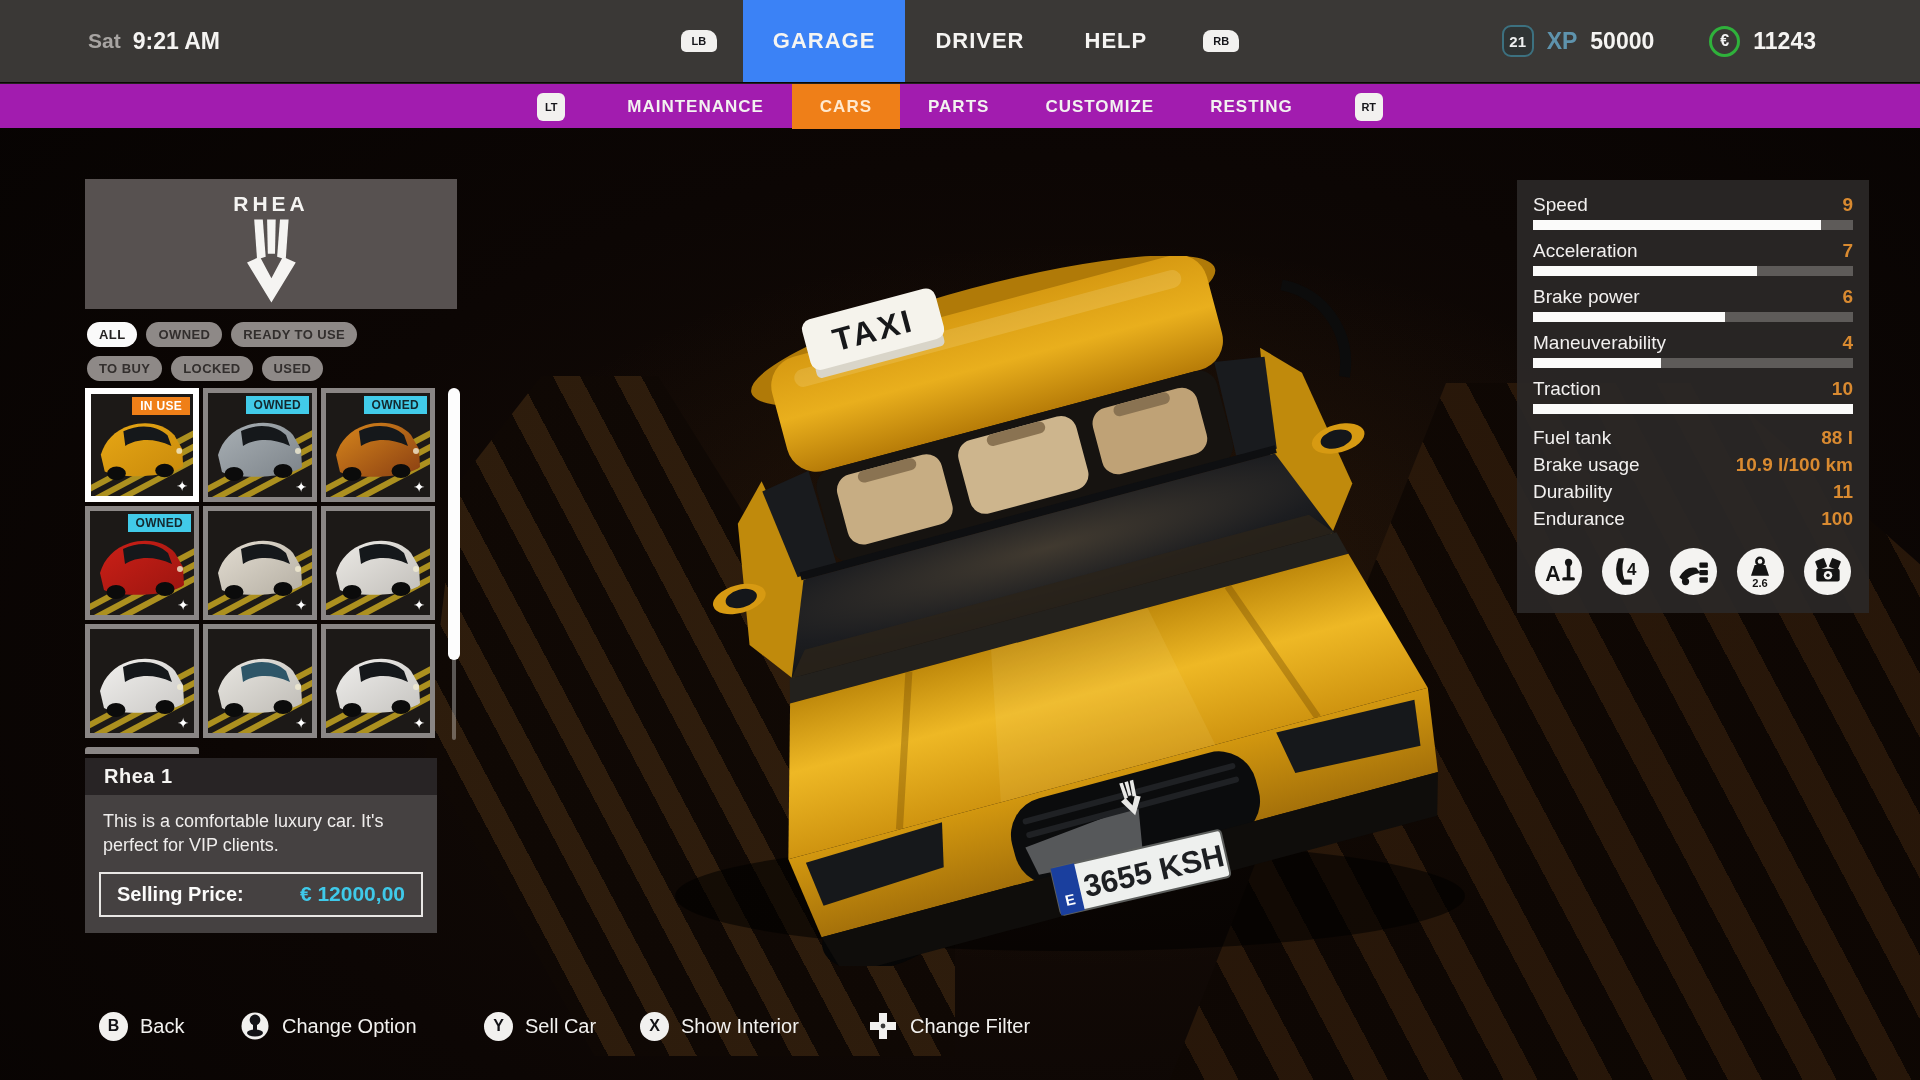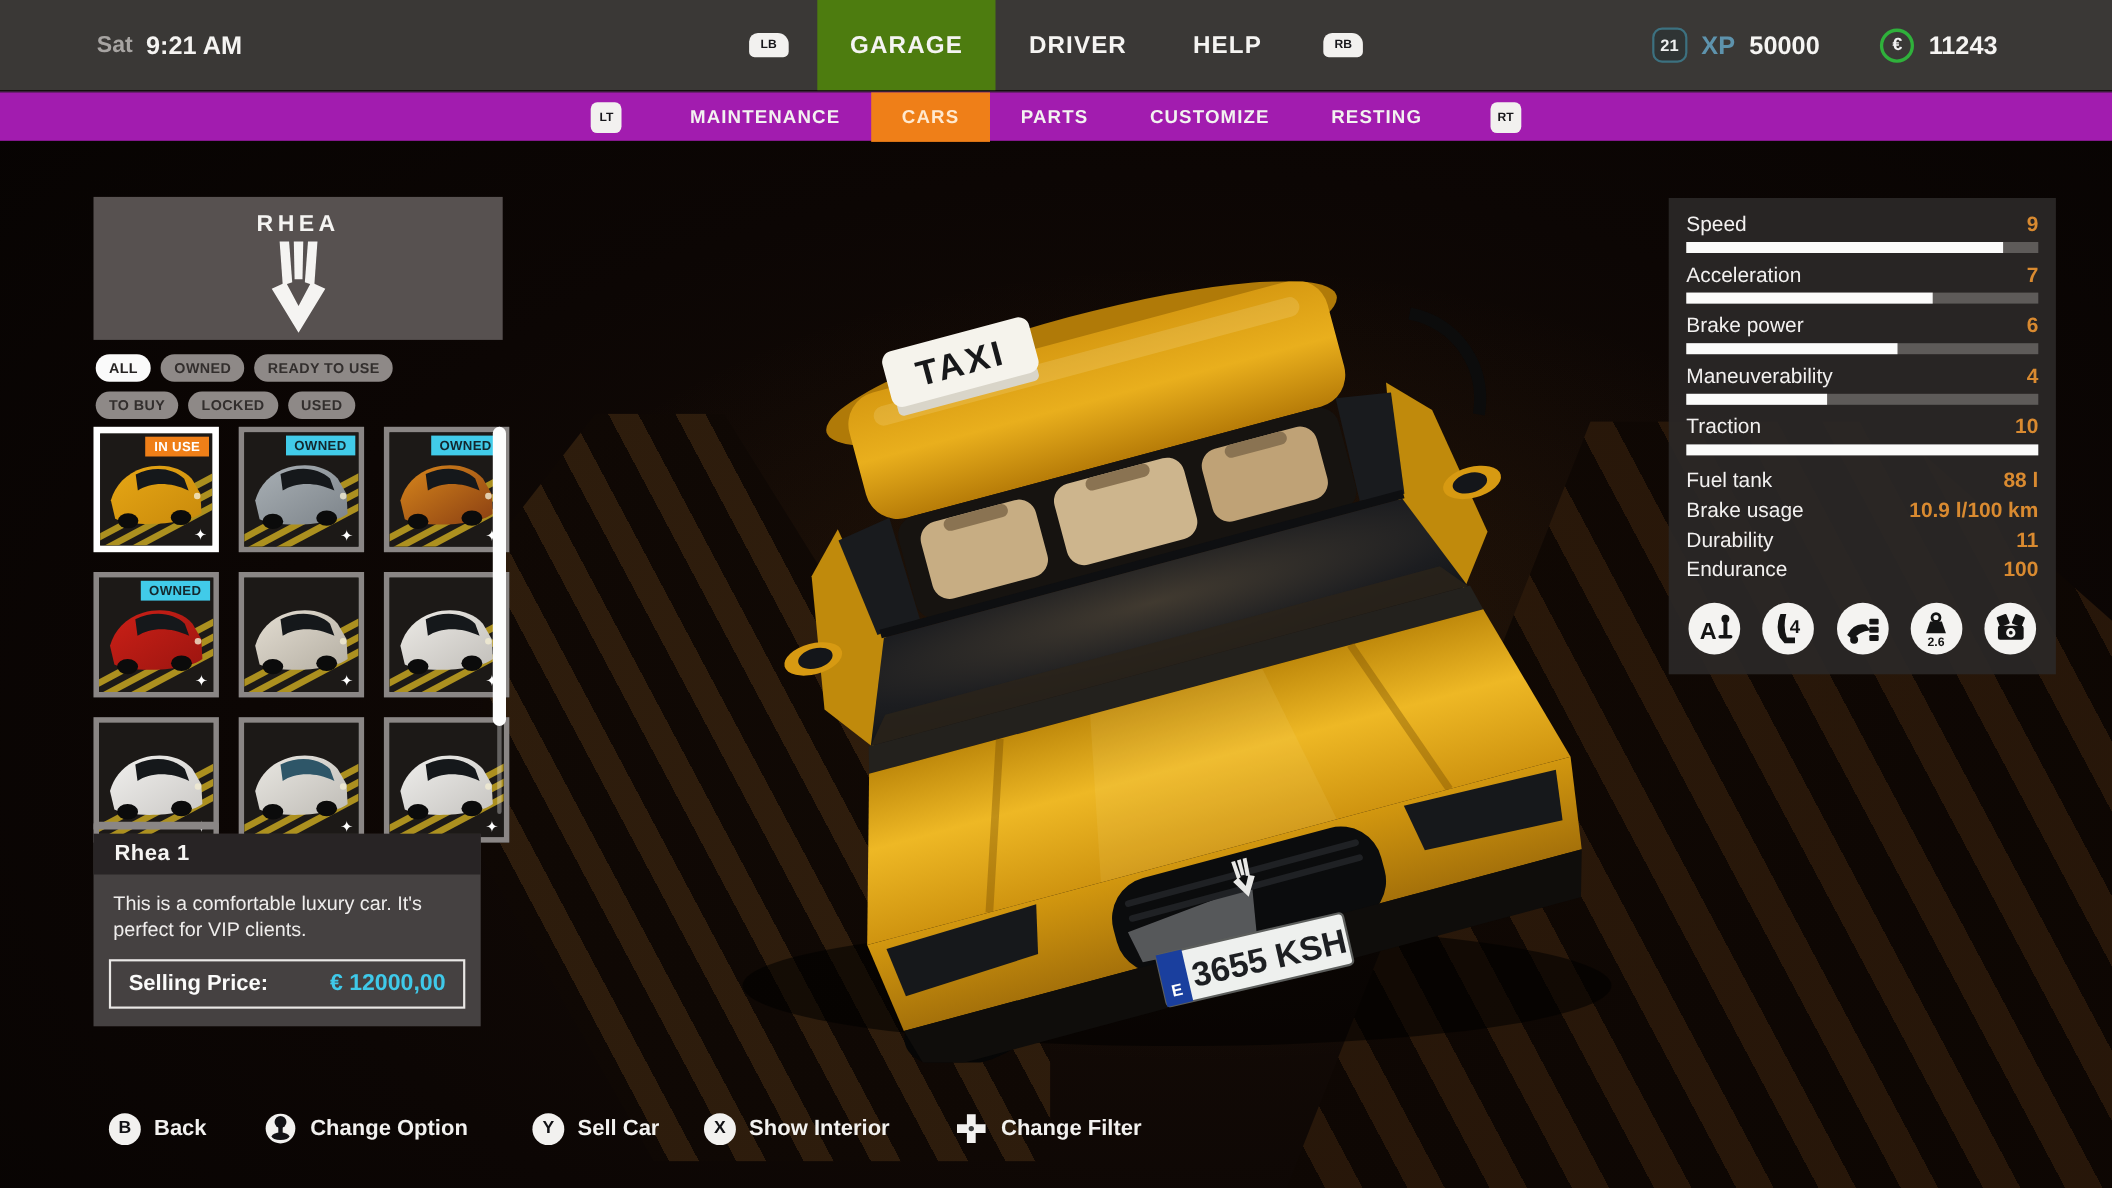--- a/index.html
+++ b/index.html
@@ -13,21 +13,21 @@
   #clock { position:absolute; left:88px; top:0; height:82px; display:flex; align-items:center; gap:12px; }
   #clock .day { color:#a7a4a2; font-size:21px; font-weight:600; }
   #clock .time { color:#f5f4f2; font-size:23px; font-weight:600; }
   #top-center { position:absolute; left:0; right:0; top:0; height:82px;
                 display:flex; justify-content:center; align-items:center; gap:0; }
   .shoulder-btn { width:36px; height:22px; background:#f2f1ef; border-radius:8px 10px 5px 5px;
                   color:#16161a; font-size:11px; font-weight:700; display:flex; align-items:center;
                   justify-content:center; margin:0 26px; }
   .top-tab { height:82px; display:flex; align-items:center; padding:0 30px;
              color:#f5f4f2; font-size:22px; font-weight:700; letter-spacing:1px; cursor:pointer; }
-  .top-tab.active { background:#4d7c0f; }
+  .top-tab.active { background:#3b82f6; }
   #top-right { position:absolute; right:104px; top:0; height:82px; display:flex; align-items:center; gap:13px; }
   .level-badge { width:32px; height:32px; border:2px solid #3c7180; border-radius:9px;
                  color:#eef0f0; font-size:15px; font-weight:600; display:flex; align-items:center;
                  justify-content:center; background:rgba(30,45,50,.35); }
   .xp-label { color:#5e93ad; font-size:23px; font-weight:700; }
   .xp-value { color:#f5f4f2; font-size:23px; font-weight:600; }
   .euro-badge { width:31px; height:31px; border:3px solid #2fb13b; border-radius:50%;
                 color:#f2f2f2; font-size:16px; font-weight:700; display:flex; align-items:center;
                 justify-content:center; margin-left:42px; }
   .money-value { color:#f5f4f2; font-size:23px; font-weight:600; }
@@ -65,21 +65,21 @@
   #brand-name { color:#f5f4f2; font-size:21px; font-weight:700; letter-spacing:4px; margin-top:13px; }
   #brand-logo { margin-top:2px; height:86px; }
 
   #filters { position:absolute; left:87px; top:322px; width:336px; z-index:5;
              display:flex; flex-wrap:wrap; gap:9px 9px; }
   .chip { background:#8e8987; color:#322e2d; font-size:13px; font-weight:700;
           padding:5px 12px; border-radius:14px; letter-spacing:.4px; cursor:pointer; white-space:nowrap; }
   .chip.selected { background:#fafafa; color:#262322; }
 
   #car-grid { position:absolute; left:85px; top:388px; width:352px; z-index:5;
-              display:grid; grid-template-columns:repeat(3,114px); grid-auto-rows:114px; gap:18px; }
+              display:grid; grid-template-columns:repeat(3,114px); grid-auto-rows:114px; gap:4px; }
   .thumb { position:relative; border:5px solid #8a8685; background:#1c1917; cursor:pointer; overflow:hidden; }
   .thumb.selected { border:6px solid #ffffff; }
   .thumb svg { position:absolute; inset:0; width:100%; height:100%; }
   .thumb-badge { position:absolute; top:3px; right:3px; font-size:12px; font-weight:700;
                  padding:2px 8px; letter-spacing:.3px; }
   .thumb-badge.inuse { background:#ef7f18; color:#fff; }
   .thumb-badge.owned { background:#41cbe9; color:#14282e; }
   .thumb-sparkle { position:absolute; right:5px; bottom:2px; color:#fff; font-size:14px; }
   #grid-peek { position:absolute; left:85px; top:747px; width:114px; height:7px;
                background:#8a8685; border-radius:3px 3px 0 0; z-index:5; }
@@ -111,21 +111,21 @@
                font-size:19px; line-height:27px; }
   .spec-value { color:#d98a30; font-weight:600; }
   #abilities { margin-top:16px; display:flex; justify-content:space-between; padding:0 2px; }
   .ability { width:47px; height:47px; background:#f4f3f1; border-radius:50%;
              display:flex; align-items:center; justify-content:center; }
   .ability svg { width:34px; height:34px; }
 
   
   .hotkey { position:absolute; top:1002px; height:48px; display:flex; align-items:center;
             gap:12px; z-index:8; cursor:pointer; }
-  .hotkey .label { color:#f2f1ef; font-size:20px; font-weight:700; }
+  .hotkey .label { color:#f2f1ef; font-size:20px; font-weight:400; }
   .hk-circle { width:29px; height:29px; background:#f2f1ef; border-radius:50%;
                display:flex; align-items:center; justify-content:center;
                color:#121216; font-size:16px; font-weight:700; }
 </style>
 </head>
 <body>
 
 <div id="app">
 
   <header id="topbar">

